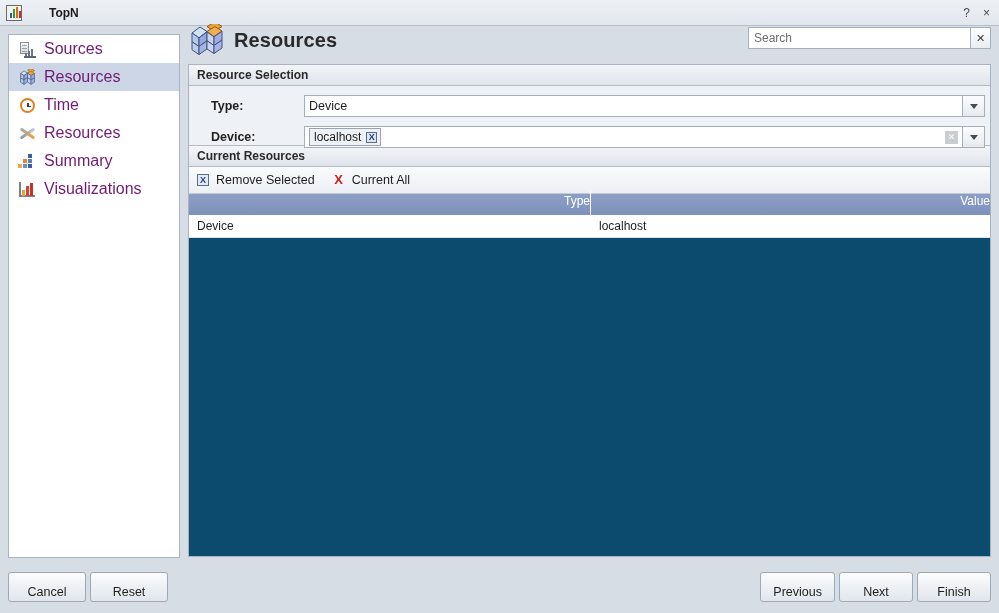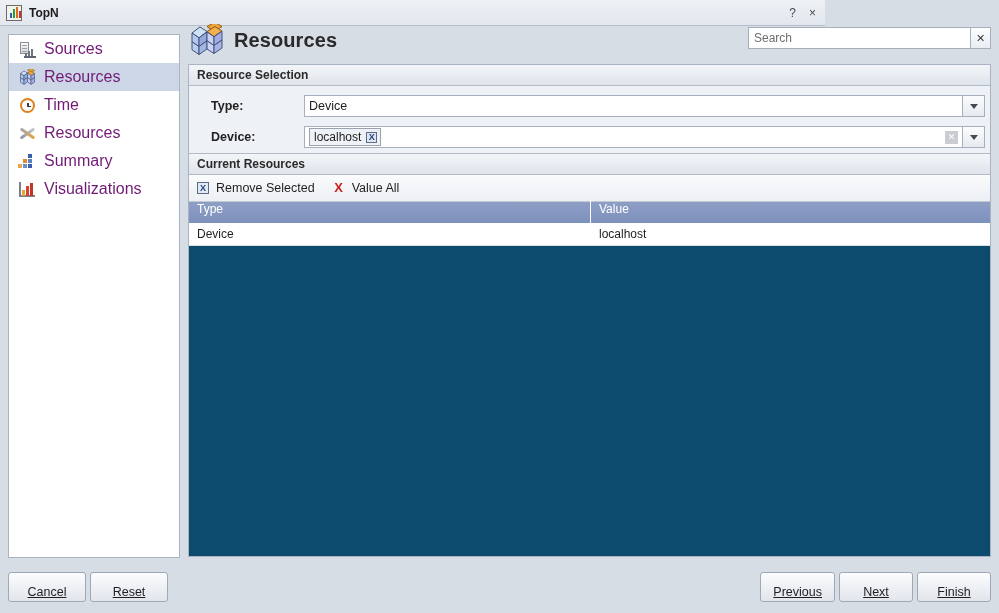--- a/index.html
+++ b/index.html
@@ -14,26 +14,27 @@
     font-size: 12px;
     color: #222222;
     overflow: hidden;
     -webkit-font-smoothing: antialiased;
   }
 
   
   .titlebar {
     position: absolute;
     left: 0; top: 0;
-    width: 825px; height: 26px;
+    width: 999px; height: 26px;
     background: linear-gradient(to bottom, #eef1f5 0%, #e2e7ee 100%);
     border-bottom: 1px solid #b6bfcb;
     box-sizing: border-box;
     display: flex;
     align-items: center;
+    gap: 20px;
   }
   .title-icon {
     margin-left: 6px;
     width: 16px; height: 16px;
     position: relative;
     background: #f2f2ee;
     border: 1px solid #6b6b66;
     box-sizing: border-box;
   }
   .title-icon .bars {
@@ -243,21 +244,21 @@
     display: flex;
     align-items: center;
     padding-left: 8px;
     box-sizing: border-box;
     font-size: 12px;
     font-weight: bold;
     color: #2a2a2a;
   }
   .sel-body {
     background: #eef1f5;
-    height: 68px;
+    height: 60px;
     border-bottom: 1px solid #b2bac6;
     box-sizing: border-box;
     padding-top: 9px;
   }
   .field-row {
     display: flex;
     align-items: center;
     height: 22px;
     margin-bottom: 9px;
   }
@@ -382,20 +383,21 @@
     display: flex;
     align-items: center;
     color: #ffffff;
     font-size: 12px;
   }
   .tbl-head .th {
     padding-left: 8px;
     box-sizing: border-box;
     height: 28px;
     line-height: 21px;
+    text-align: right;
   }
   .tbl-head .th.c1 { width: 402px; border-right: 1px solid #ffffff; }
   .tbl-head .th.c2 { flex: 1 1 auto; }
   .tbl-row {
     height: 22px;
     display: flex;
     align-items: center;
     border-bottom: 1px solid #dcdfe4;
     font-size: 12px;
     color: #1e1e1e;
@@ -416,21 +418,20 @@
     min-width: 78px;
     box-sizing: border-box;
     border: 1px solid #9fa9b6;
     border-radius: 3px;
     background: linear-gradient(to bottom,#fdfdfe 0%,#eceff3 55%,#e2e6ec 100%);
     font-family: "Liberation Sans", sans-serif;
     font-size: 12.5px;
     color: #1f1f1f;
     cursor: default;
     padding: 12px 12px;
-    text-decoration: underline;
   }
   .footer-left {
     position: absolute; left: 8px; top: 8px;
     display: flex; gap: 4px;
   }
   .footer-right {
     position: absolute; right: 8px; top: 8px;
     display: flex; gap: 4px;
   }
   .footer-right .btn { min-width: 74px; }
@@ -589,21 +590,21 @@
 
     <div class="section-head">Current Resources</div>
 
     <div class="cr-toolbar">
       <span class="tool-btn">
         <span class="bx">X</span>
         <span>Remove Selected</span>
       </span>
       <span class="tool-btn">
         <span class="rx">X</span>
-        <span>Value All</span>
+        <span>Current All</span>
       </span>
     </div>
 
     <div class="tbl">
       <div class="tbl-head">
         <span class="th c1">Type</span>
         <span class="th c2">Value</span>
       </div>
       <div class="tbl-row">
         <span class="td c1">Device</span>

